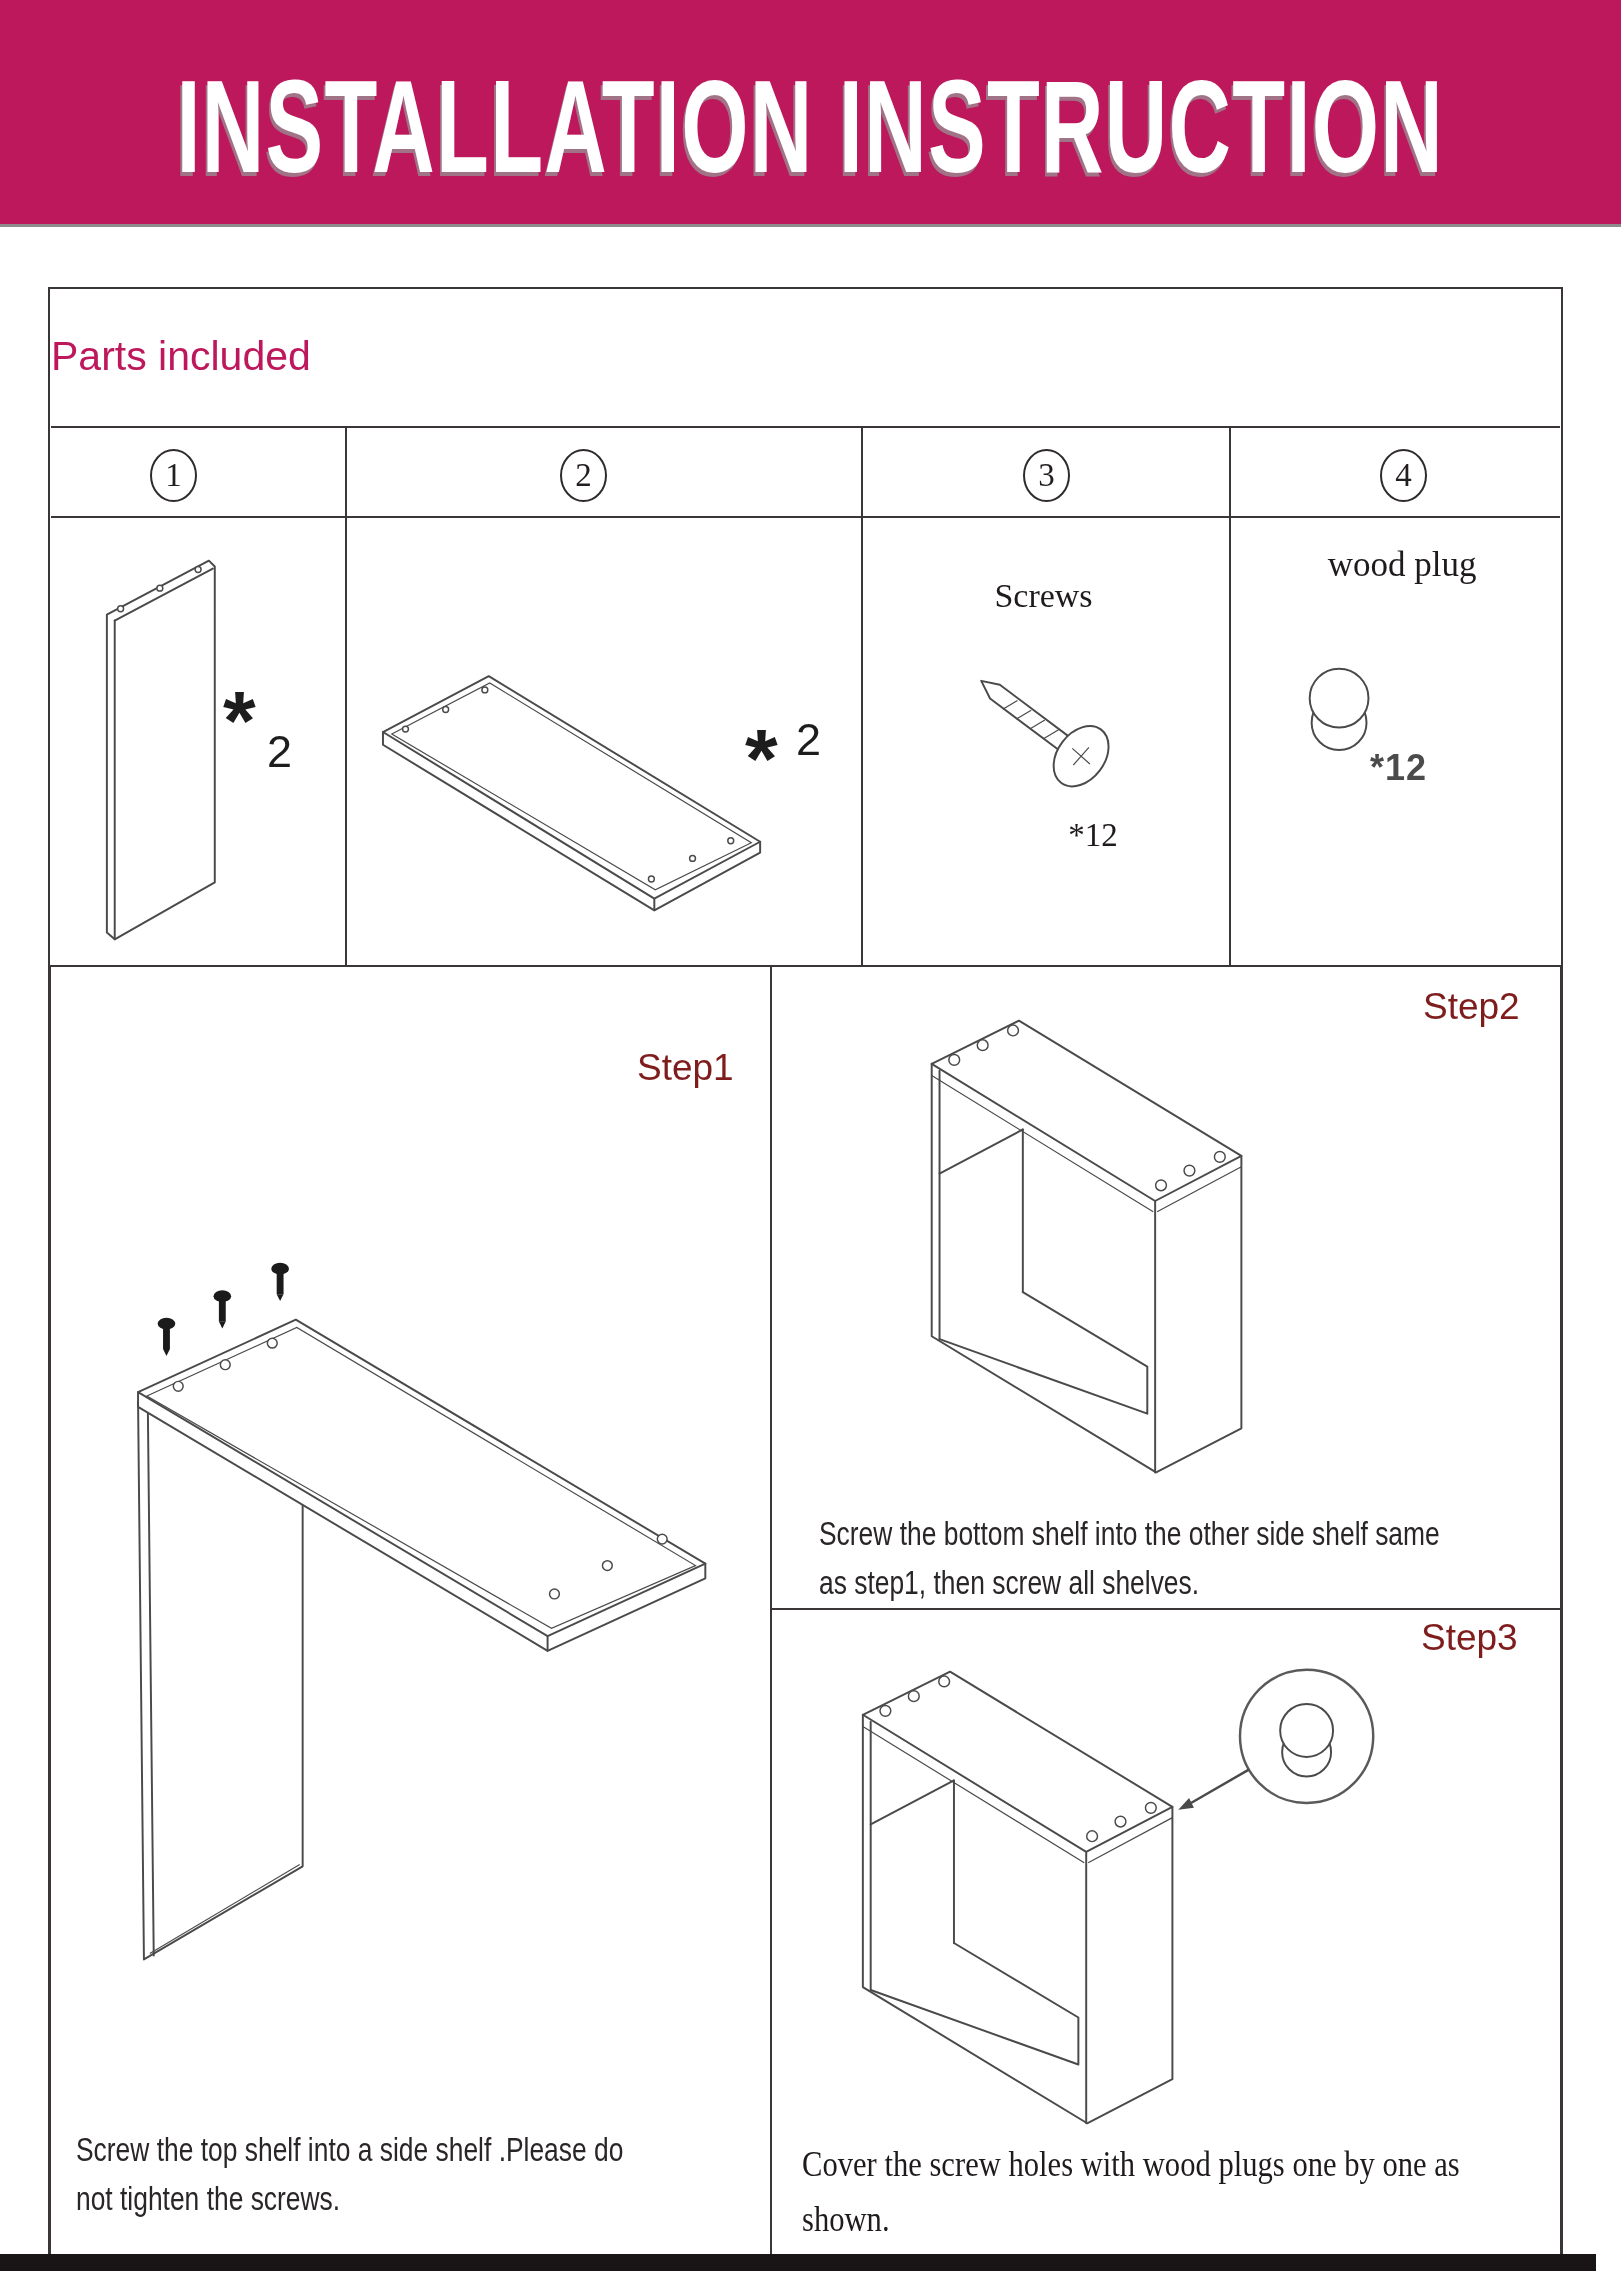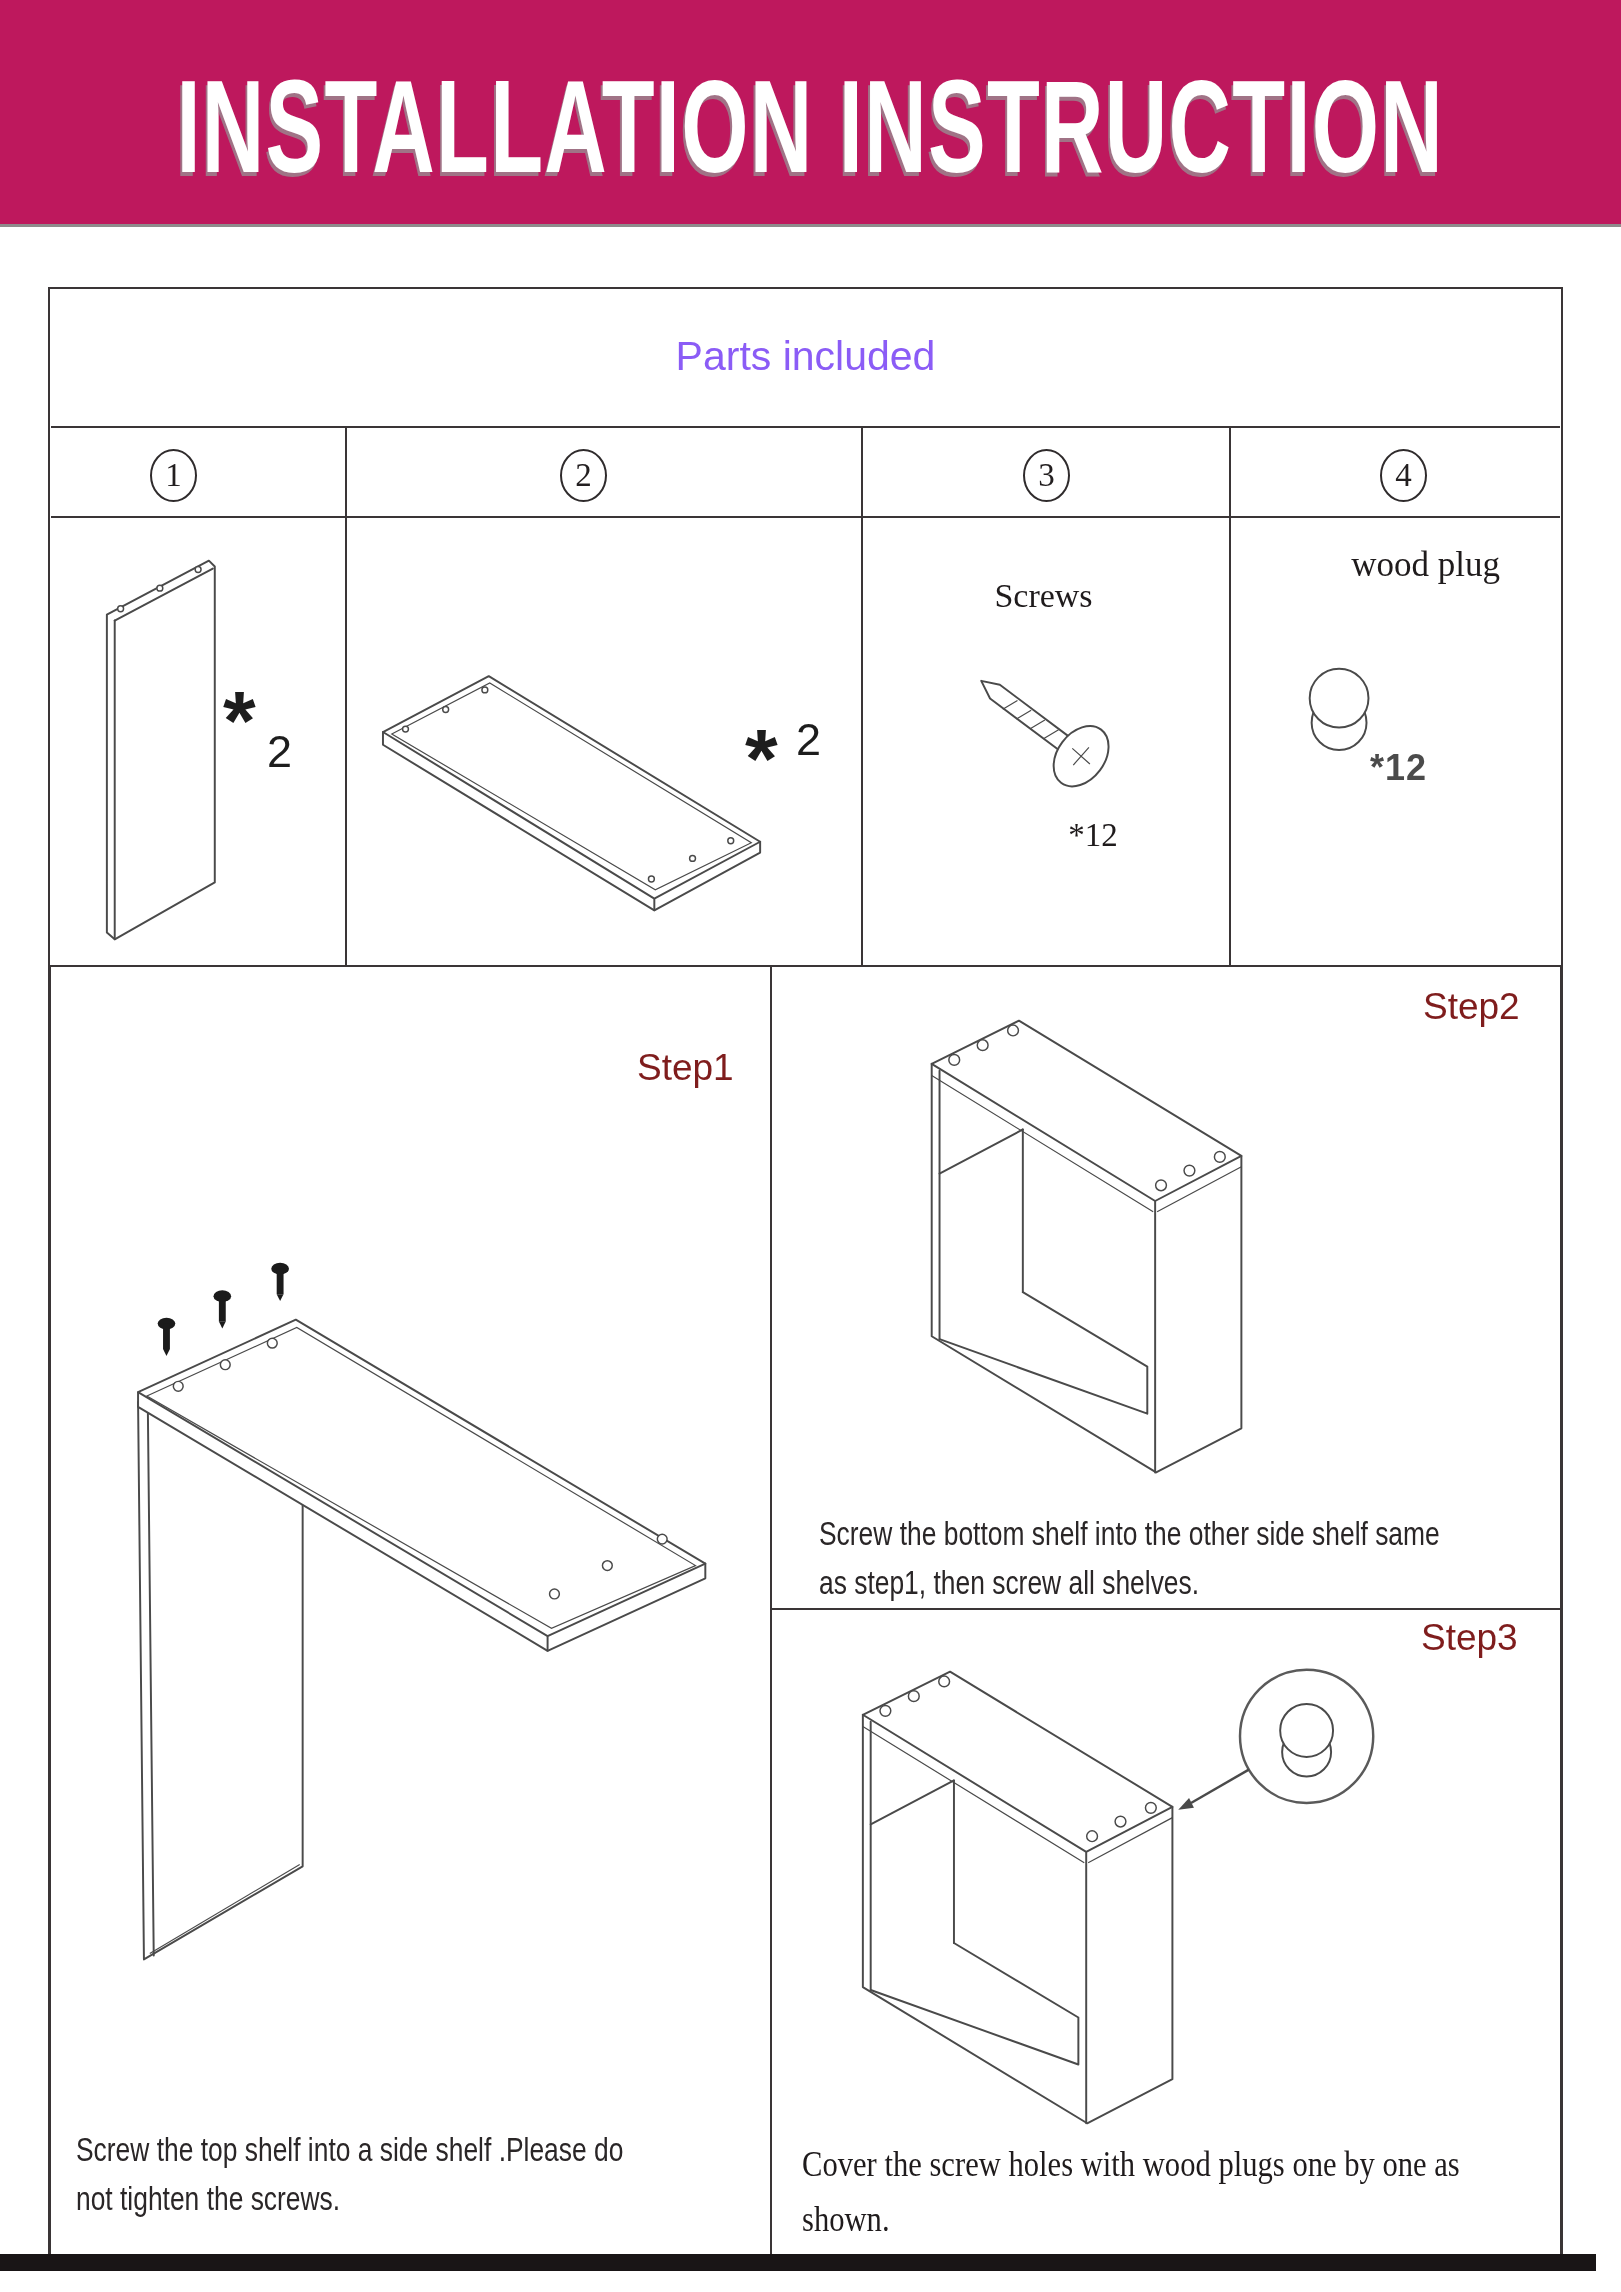--- a/index.html
+++ b/index.html
@@ -12,22 +12,22 @@
   .banner-title{font-weight:bold;font-size:131px;letter-spacing:2px;color:#ffffff;
           white-space:nowrap;transform:scaleX(0.66);padding-top:29px;
           text-shadow:-2.9px 3.9px 0 rgba(150,146,148,0.75);}
   .banner-underline{position:absolute;left:0;top:224px;width:1621px;height:2.9px;background:#8f8b8c;}
 
   
   .hline,.vline{position:absolute;background:#3a3536;}
   .box{position:absolute;box-sizing:border-box;border:2.9px solid #3a3536;background:transparent;}
 
   
-  .pt-title{position:absolute;left:51px;top:333px;width:1509px;text-align:center;
-            font-size:41px;color:#8b5cf6;}
+  .pt-title{position:absolute;left:51px;top:333px;width:1509px;text-align:left;
+            font-size:41px;color:#be185d;}
   .circled{position:absolute;width:43px;height:49px;border:2px solid #2f2b2c;border-radius:50%;
            display:flex;align-items:center;justify-content:center;
            font-family:"Liberation Serif",serif;font-size:33px;color:#231f20;}
   .serif-label{position:absolute;font-family:"Liberation Serif",serif;color:#1f1b1c;text-align:center;}
   .qty-star-big{position:absolute;font-weight:bold;font-size:84px;line-height:1;color:#1d1d1d;}
   .qty-num{position:absolute;font-size:45px;line-height:1;color:#1d1d1d;}
   .qty-bold{position:absolute;font-weight:bold;font-size:36px;color:#4b4b4b;letter-spacing:1px;}
 
   
   .step-label{position:absolute;font-size:37px;color:#7f1d1d;white-space:nowrap;}
@@ -105,21 +105,21 @@
 
   <div class="serif-label" style="left:970px;top:545px;width:147px;font-size:34px;margin-top:32px;">Screws</div>
   <svg style="left:941px;top:627px;" width="196" height="186" viewBox="960 640 200 190">
     <path class="draw-fill" d="M1092,753 L1020,699 L1001,695 L1010,713 L1082,767 Z"></path>
     <path class="draw-thin" d="M1080,745 L1065,754 M1066,735 L1051,744 M1052,725 L1037,734 M1038,715 L1023,724"></path>
     <ellipse class="draw-fill" cx="0" cy="0" rx="34" ry="24" transform="translate(1103,772) rotate(-53)"></ellipse>
     <path class="draw-thin" d="M1094,764 L1112,780 M1111,763 L1095,781"></path>
   </svg>
   <div class="serif-label" style="left:1054px;top:817px;width:78px;font-size:33px;">*12</div>
 
-  <div class="serif-label" style="left:1304px;top:545px;width:196px;font-size:35px;text-align:right;">wood plug</div>
+  <div class="serif-label" style="left:1304px;top:545px;width:196px;font-size:35px;">wood plug</div>
   <svg style="left:1294px;top:657px;" width="98" height="98" viewBox="1320 670 100 100">
     <circle class="draw" cx="1366" cy="737" r="28"></circle>
     <circle class="draw-fill" cx="1366" cy="712" r="30"></circle>
   </svg>
   <div class="qty-bold" style="left:1370px;top:747px;">*12</div>
 
   <div class="vline" style="left:48px;top:967px;width:2.9px;height:1287px;"></div>
   <div class="vline" style="left:1560px;top:967px;width:2.9px;height:1287px;"></div>
   <div class="vline" style="left:770px;top:967px;width:2px;height:1287px;"></div>
   <div class="hline" style="left:770px;top:1608px;width:793px;height:2px;"></div>

